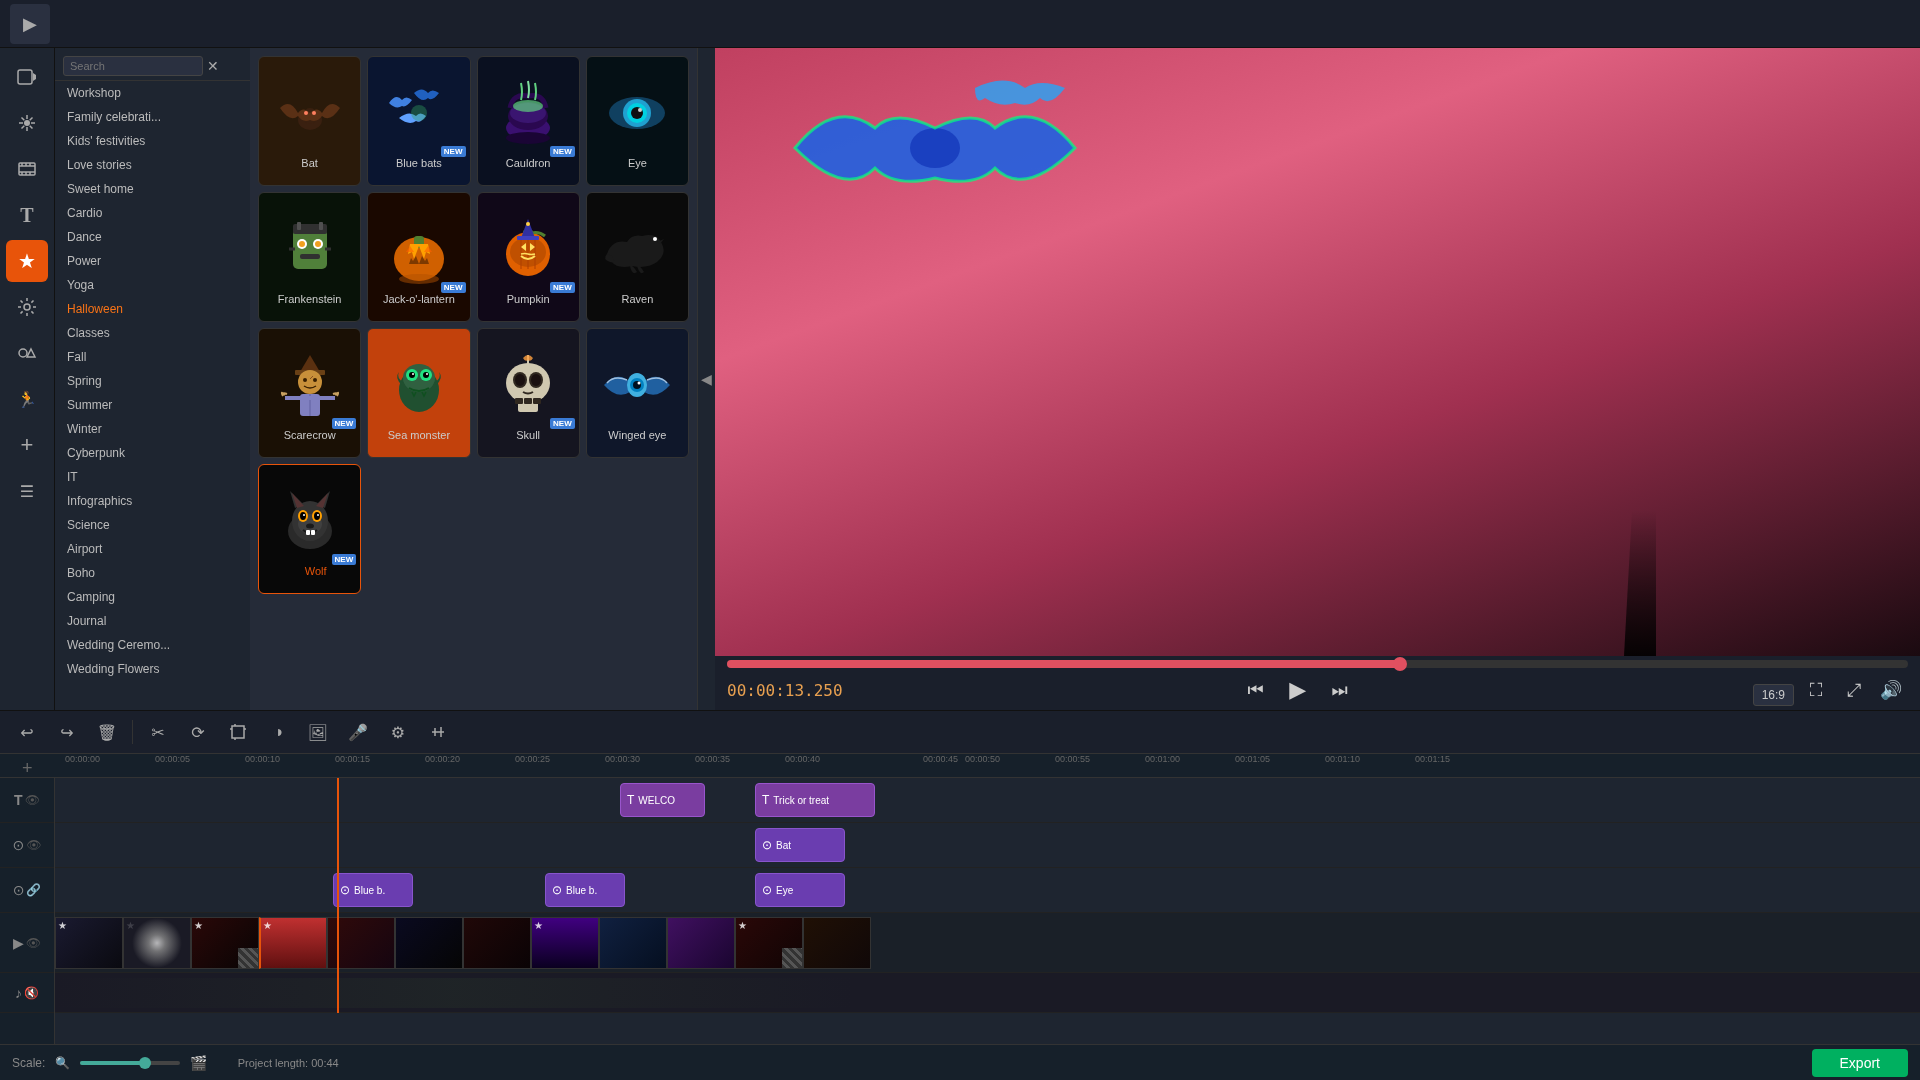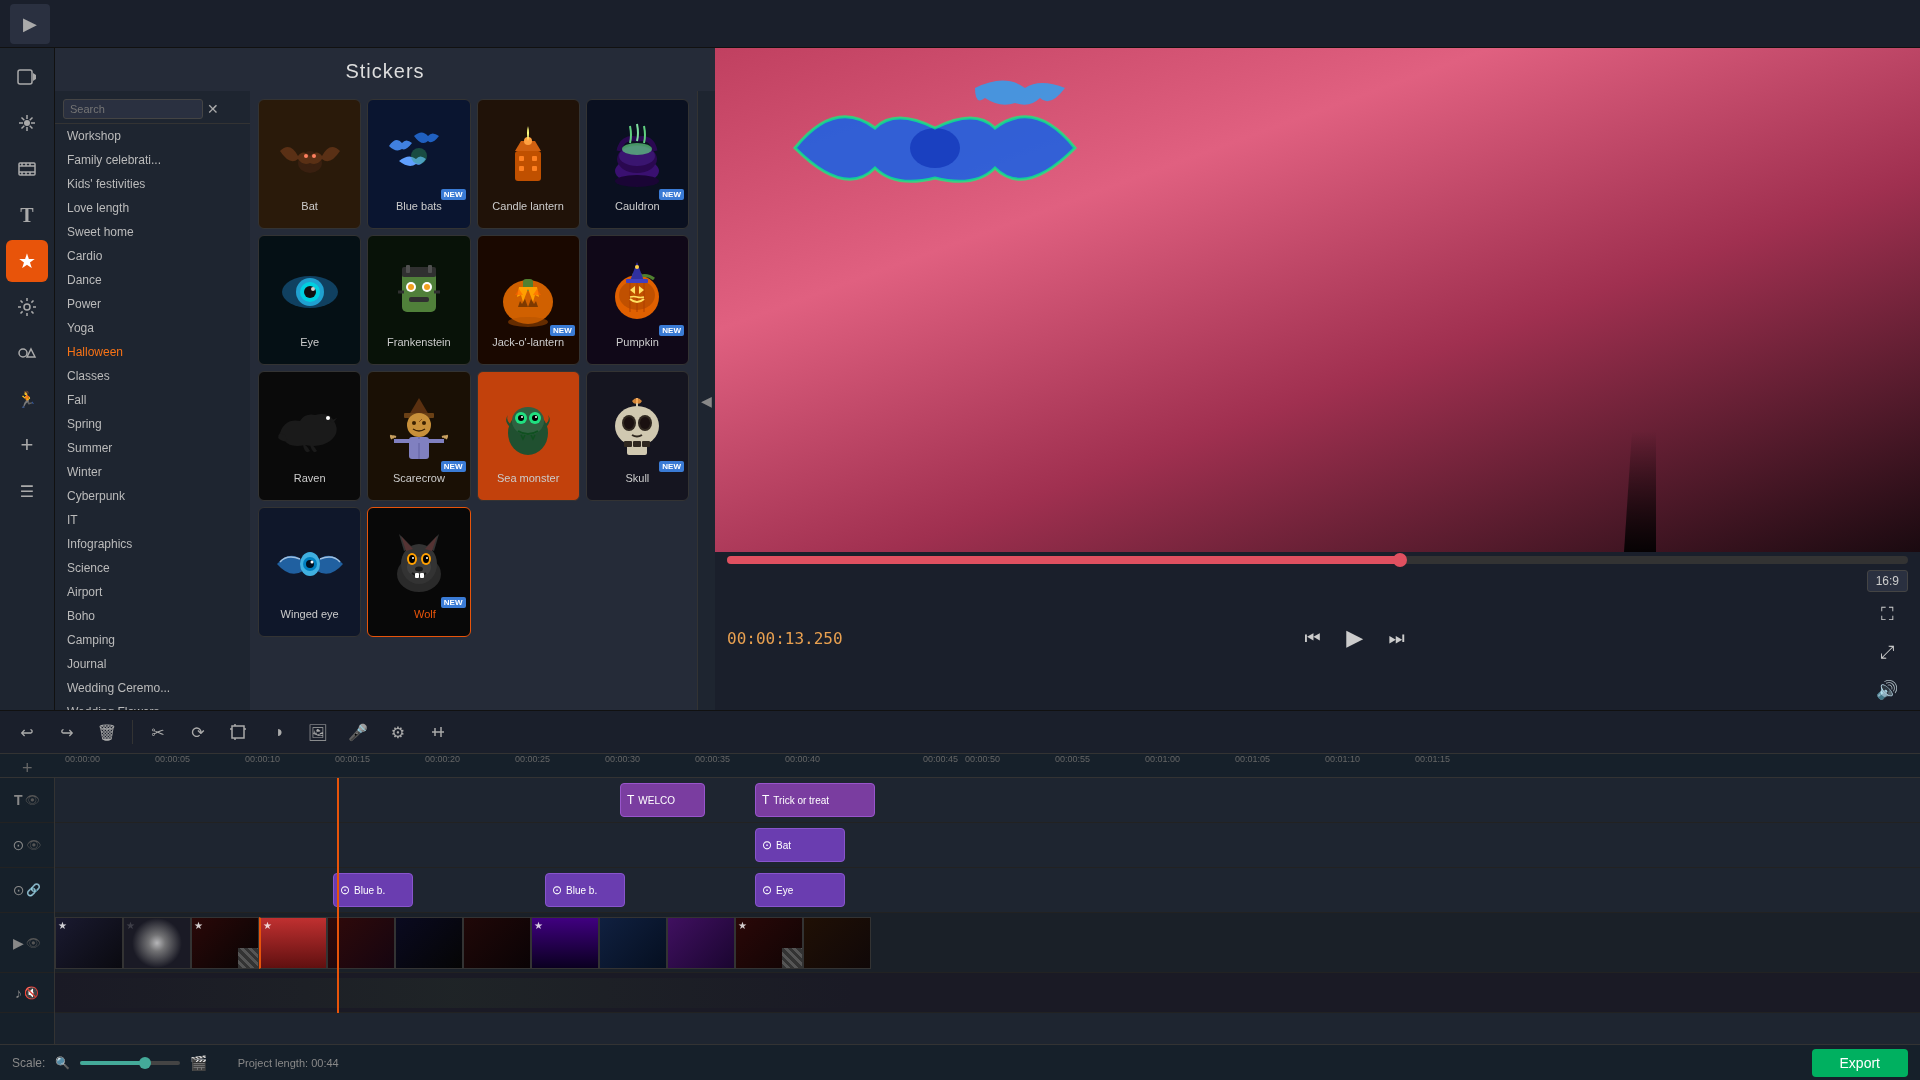--- a/index.html
+++ b/index.html
@@ -245,23 +245,22 @@
     }
     .ctrl-btn {
       color: #ccc;
       font-size: 18px;
       cursor: pointer;
       width: 32px; height: 32px;
       display: flex; align-items: center; justify-content: center;
     }
     .right-ctrl-btns {
       display: flex;
-      align-items: center;
+      align-items: flex-end;
       gap: 6px;
-      flex-direction: column;
     }
     .aspect-badge {
       background: #2a3040;
       border: 1px solid #444;
       color: #ccc;
       padding: 3px 8px;
       border-radius: 3px;
       font-size: 12px;
     }
 
@@ -511,32 +510,31 @@
         <circle cx="6" cy="10" r="4"></circle>
         <polygon points="14,6 18,14 10,14"></polygon>
       </svg>
     </div>
     <div class="left-icon-btn" style="font-size:16px;">🏃</div>
     <div class="left-icon-btn" style="font-size:22px; color:#aaa;">+</div>
     <div class="left-icon-btn" style="font-size:16px;">☰</div>
   </div>
 
   <div class="sticker-panel">
-    <div class="sticker-panel-title">Stickers</div>
     <div class="sticker-panel-body">
 
       <div class="category-list">
         <div class="search-box">
           <input type="text" placeholder="Search" style="">
           <span class="clear-btn">✕</span>
         </div>
         <div class="cat-item">Workshop</div>
         <div class="cat-item">Family celebrati...</div>
         <div class="cat-item">Kids' festivities</div>
-        <div class="cat-item">Love length</div>
+        <div class="cat-item">Love stories</div>
         <div class="cat-item">Sweet home</div>
         <div class="cat-item">Cardio</div>
         <div class="cat-item">Dance</div>
         <div class="cat-item">Power</div>
         <div class="cat-item">Yoga</div>
         <div class="cat-item active">Halloween</div>
         <div class="cat-item">Classes</div>
         <div class="cat-item">Fall</div>
         <div class="cat-item">Spring</div>
         <div class="cat-item">Summer</div>
@@ -572,35 +570,20 @@
           <div class="new-badge">NEW</div>
           <div class="sticker-thumb">
             <svg width="70" height="70" viewBox="0 0 70 70">
               <path d="M5,25 Q12,15 18,22 Q22,17 28,22 Q22,30 18,28 Q12,32 5,25Z" fill="#4080e0"></path>
               <path d="M30,15 Q38,8 44,15 Q48,10 55,15 Q48,24 44,20 Q38,26 30,15Z" fill="#2060c0"></path>
               <path d="M15,40 Q25,32 32,38 Q36,33 42,38 Q36,46 32,43 Q25,48 15,40Z" fill="#60a0ff"></path>
               <circle cx="35" cy="35" r="8" fill="#30a060" opacity="0.4"></circle>
             </svg>
           </div>
           <div class="sticker-label">Blue bats</div>
-        </div>
-        <div class="sticker-item" style="background:#201208;">
-          <div class="sticker-thumb">
-            <svg width="70" height="70" viewBox="0 0 70 70">
-              <rect x="22" y="30" width="26" height="30" rx="3" fill="#c05000"></rect>
-              <path d="M22,30 L28,20 L42,20 L48,30Z" fill="#d06010"></path>
-              <circle cx="35" cy="20" r="4" fill="#ffa040"></circle>
-              <path d="M35,5 Q37,12 35,20 Q33,12 35,5Z" fill="#ffff80"></path>
-              <rect x="26" y="35" width="5" height="5" rx="1" fill="#ff8020"></rect>
-              <rect x="39" y="35" width="5" height="5" rx="1" fill="#ff8020"></rect>
-              <rect x="26" y="45" width="5" height="5" rx="1" fill="#ff8020"></rect>
-              <rect x="39" y="45" width="5" height="5" rx="1" fill="#ff8020"></rect>
-            </svg>
-          </div>
-          <div class="sticker-label">Candle lantern</div>
         </div>
         <div class="sticker-item" style="background:#0a1020;">
           <div class="new-badge">NEW</div>
           <div class="sticker-thumb">
             <svg width="70" height="70" viewBox="0 0 70 70">
               <ellipse cx="35" cy="50" rx="22" ry="12" fill="#3a1070"></ellipse>
               <ellipse cx="35" cy="38" rx="20" ry="14" fill="#2a0850"></ellipse>
               <ellipse cx="35" cy="35" rx="18" ry="10" fill="#3a1570"></ellipse>
               <path d="M17,30 Q20,15 35,18 Q50,15 53,30" fill="none" stroke="#2a0850" stroke-width="5"></path>
               <ellipse cx="35" cy="28" rx="15" ry="6" fill="#60d080" opacity="0.7"></ellipse>

